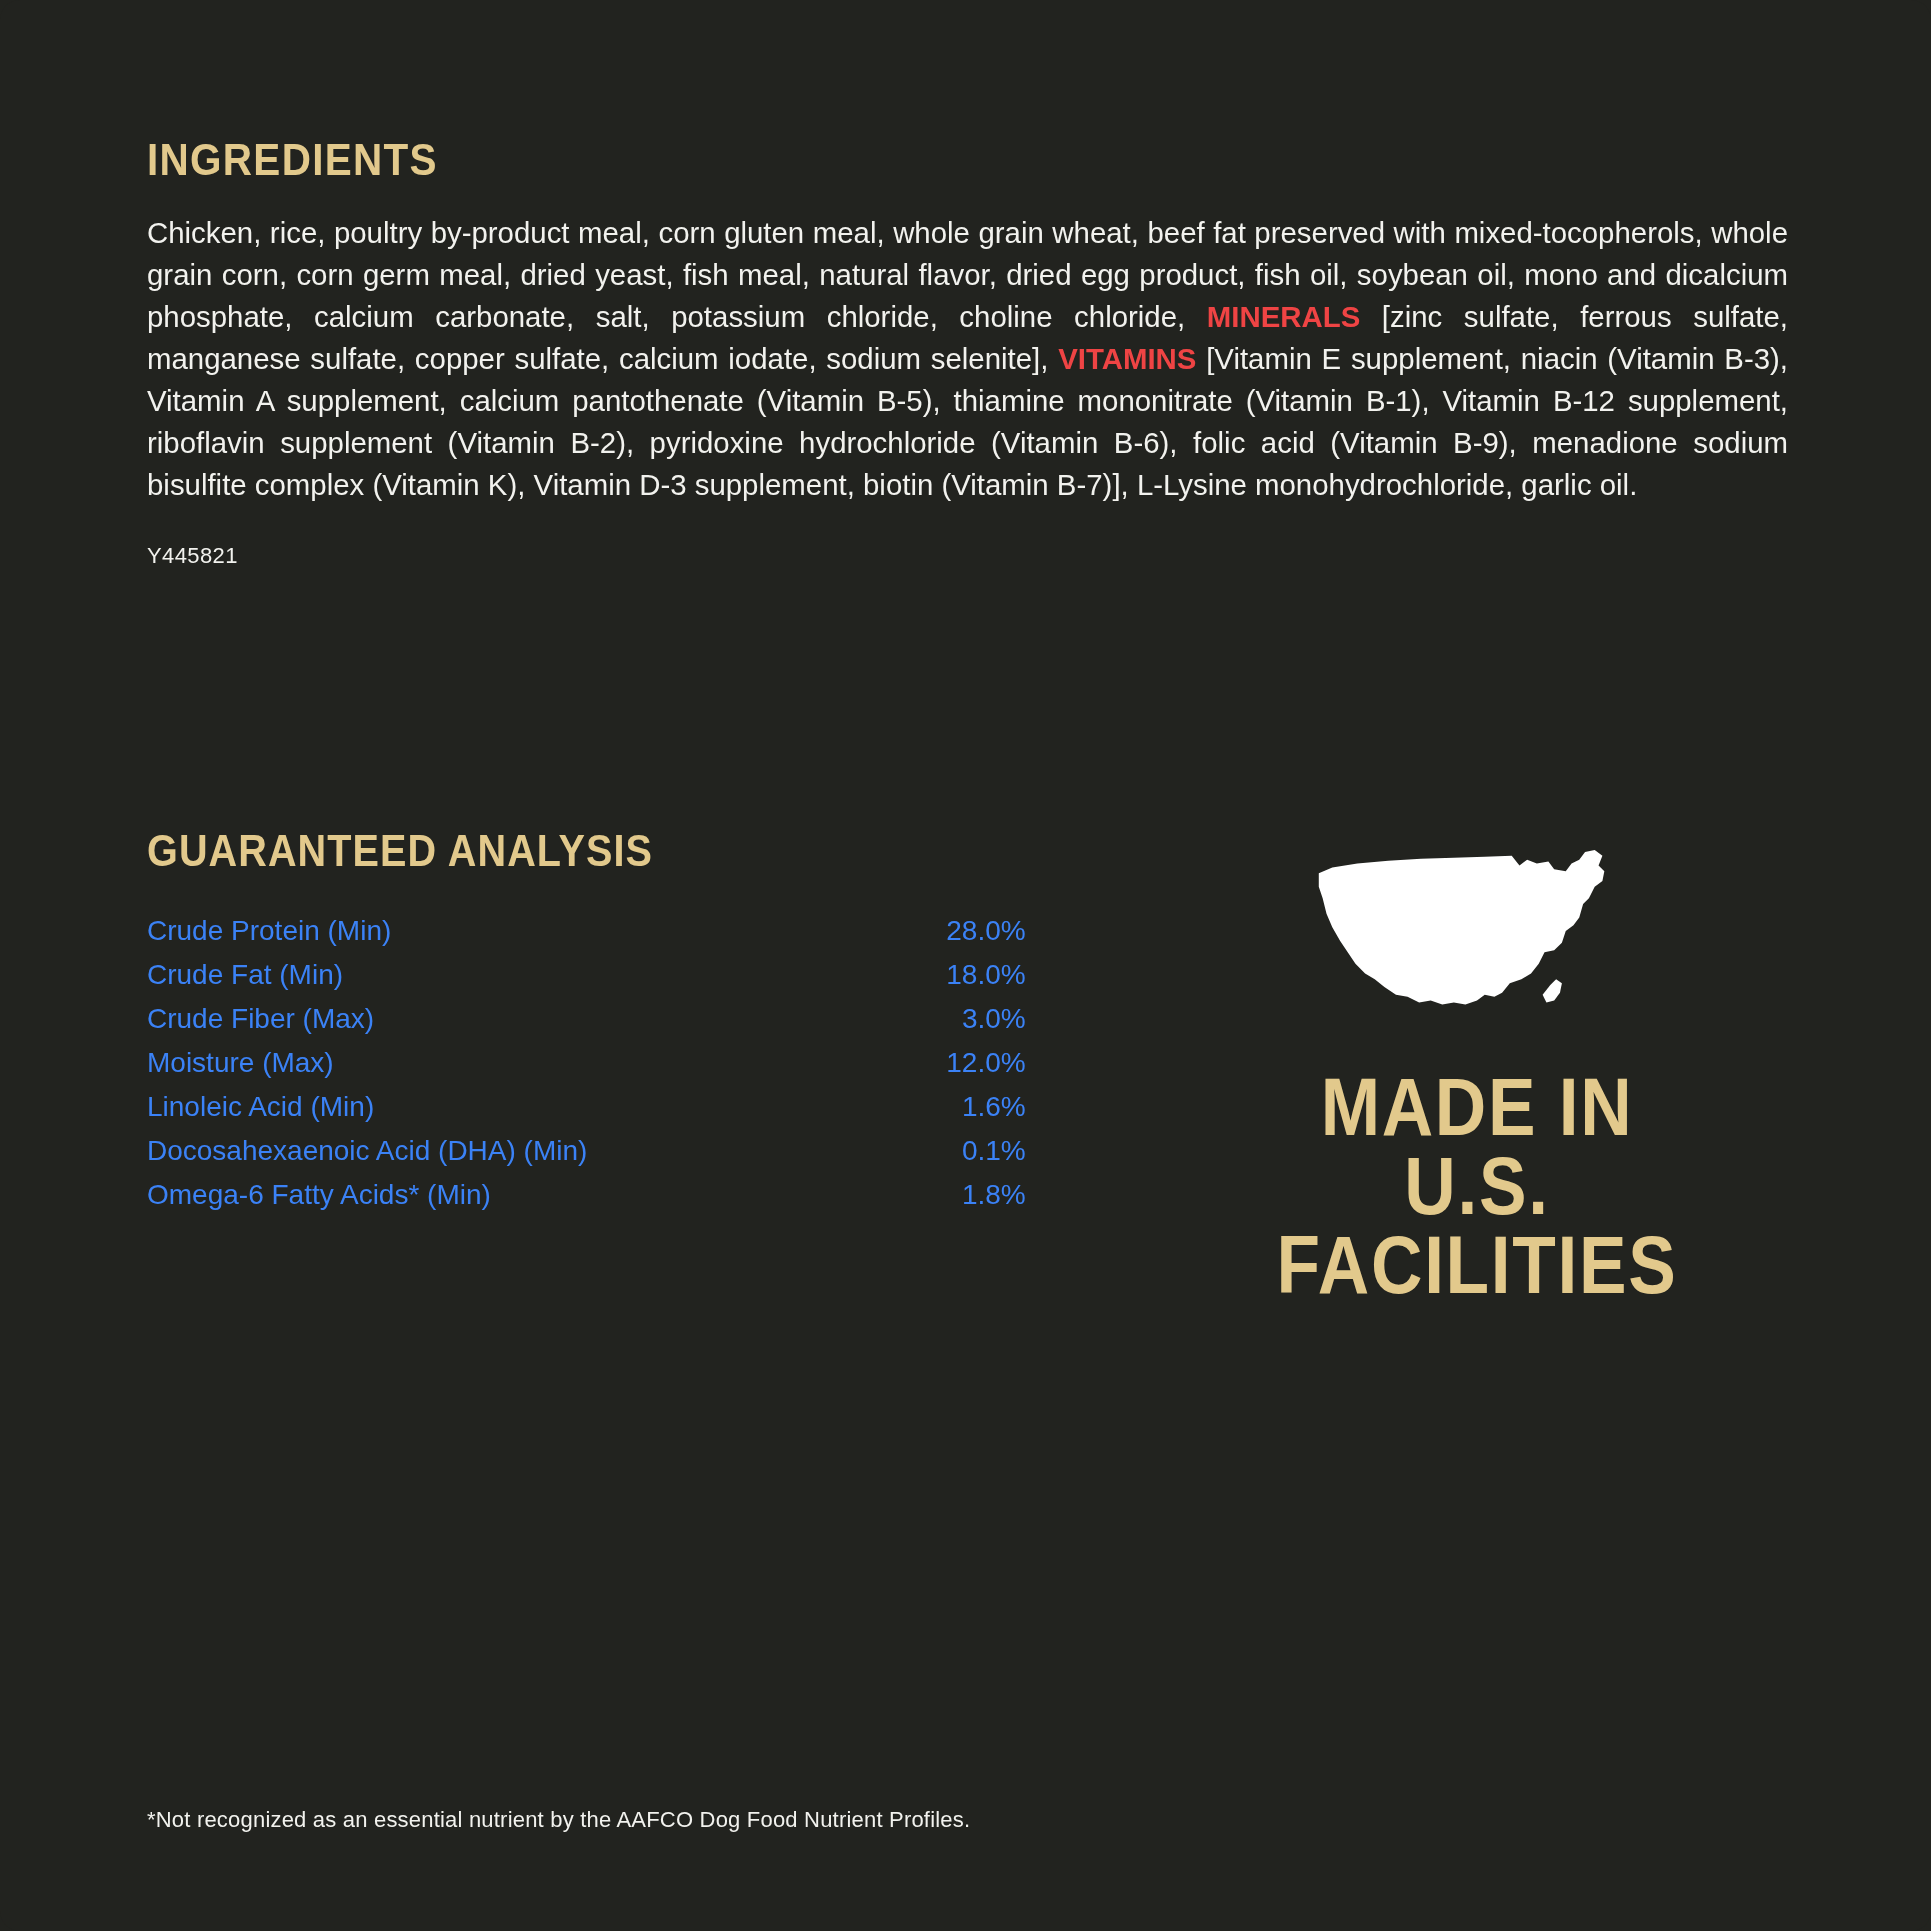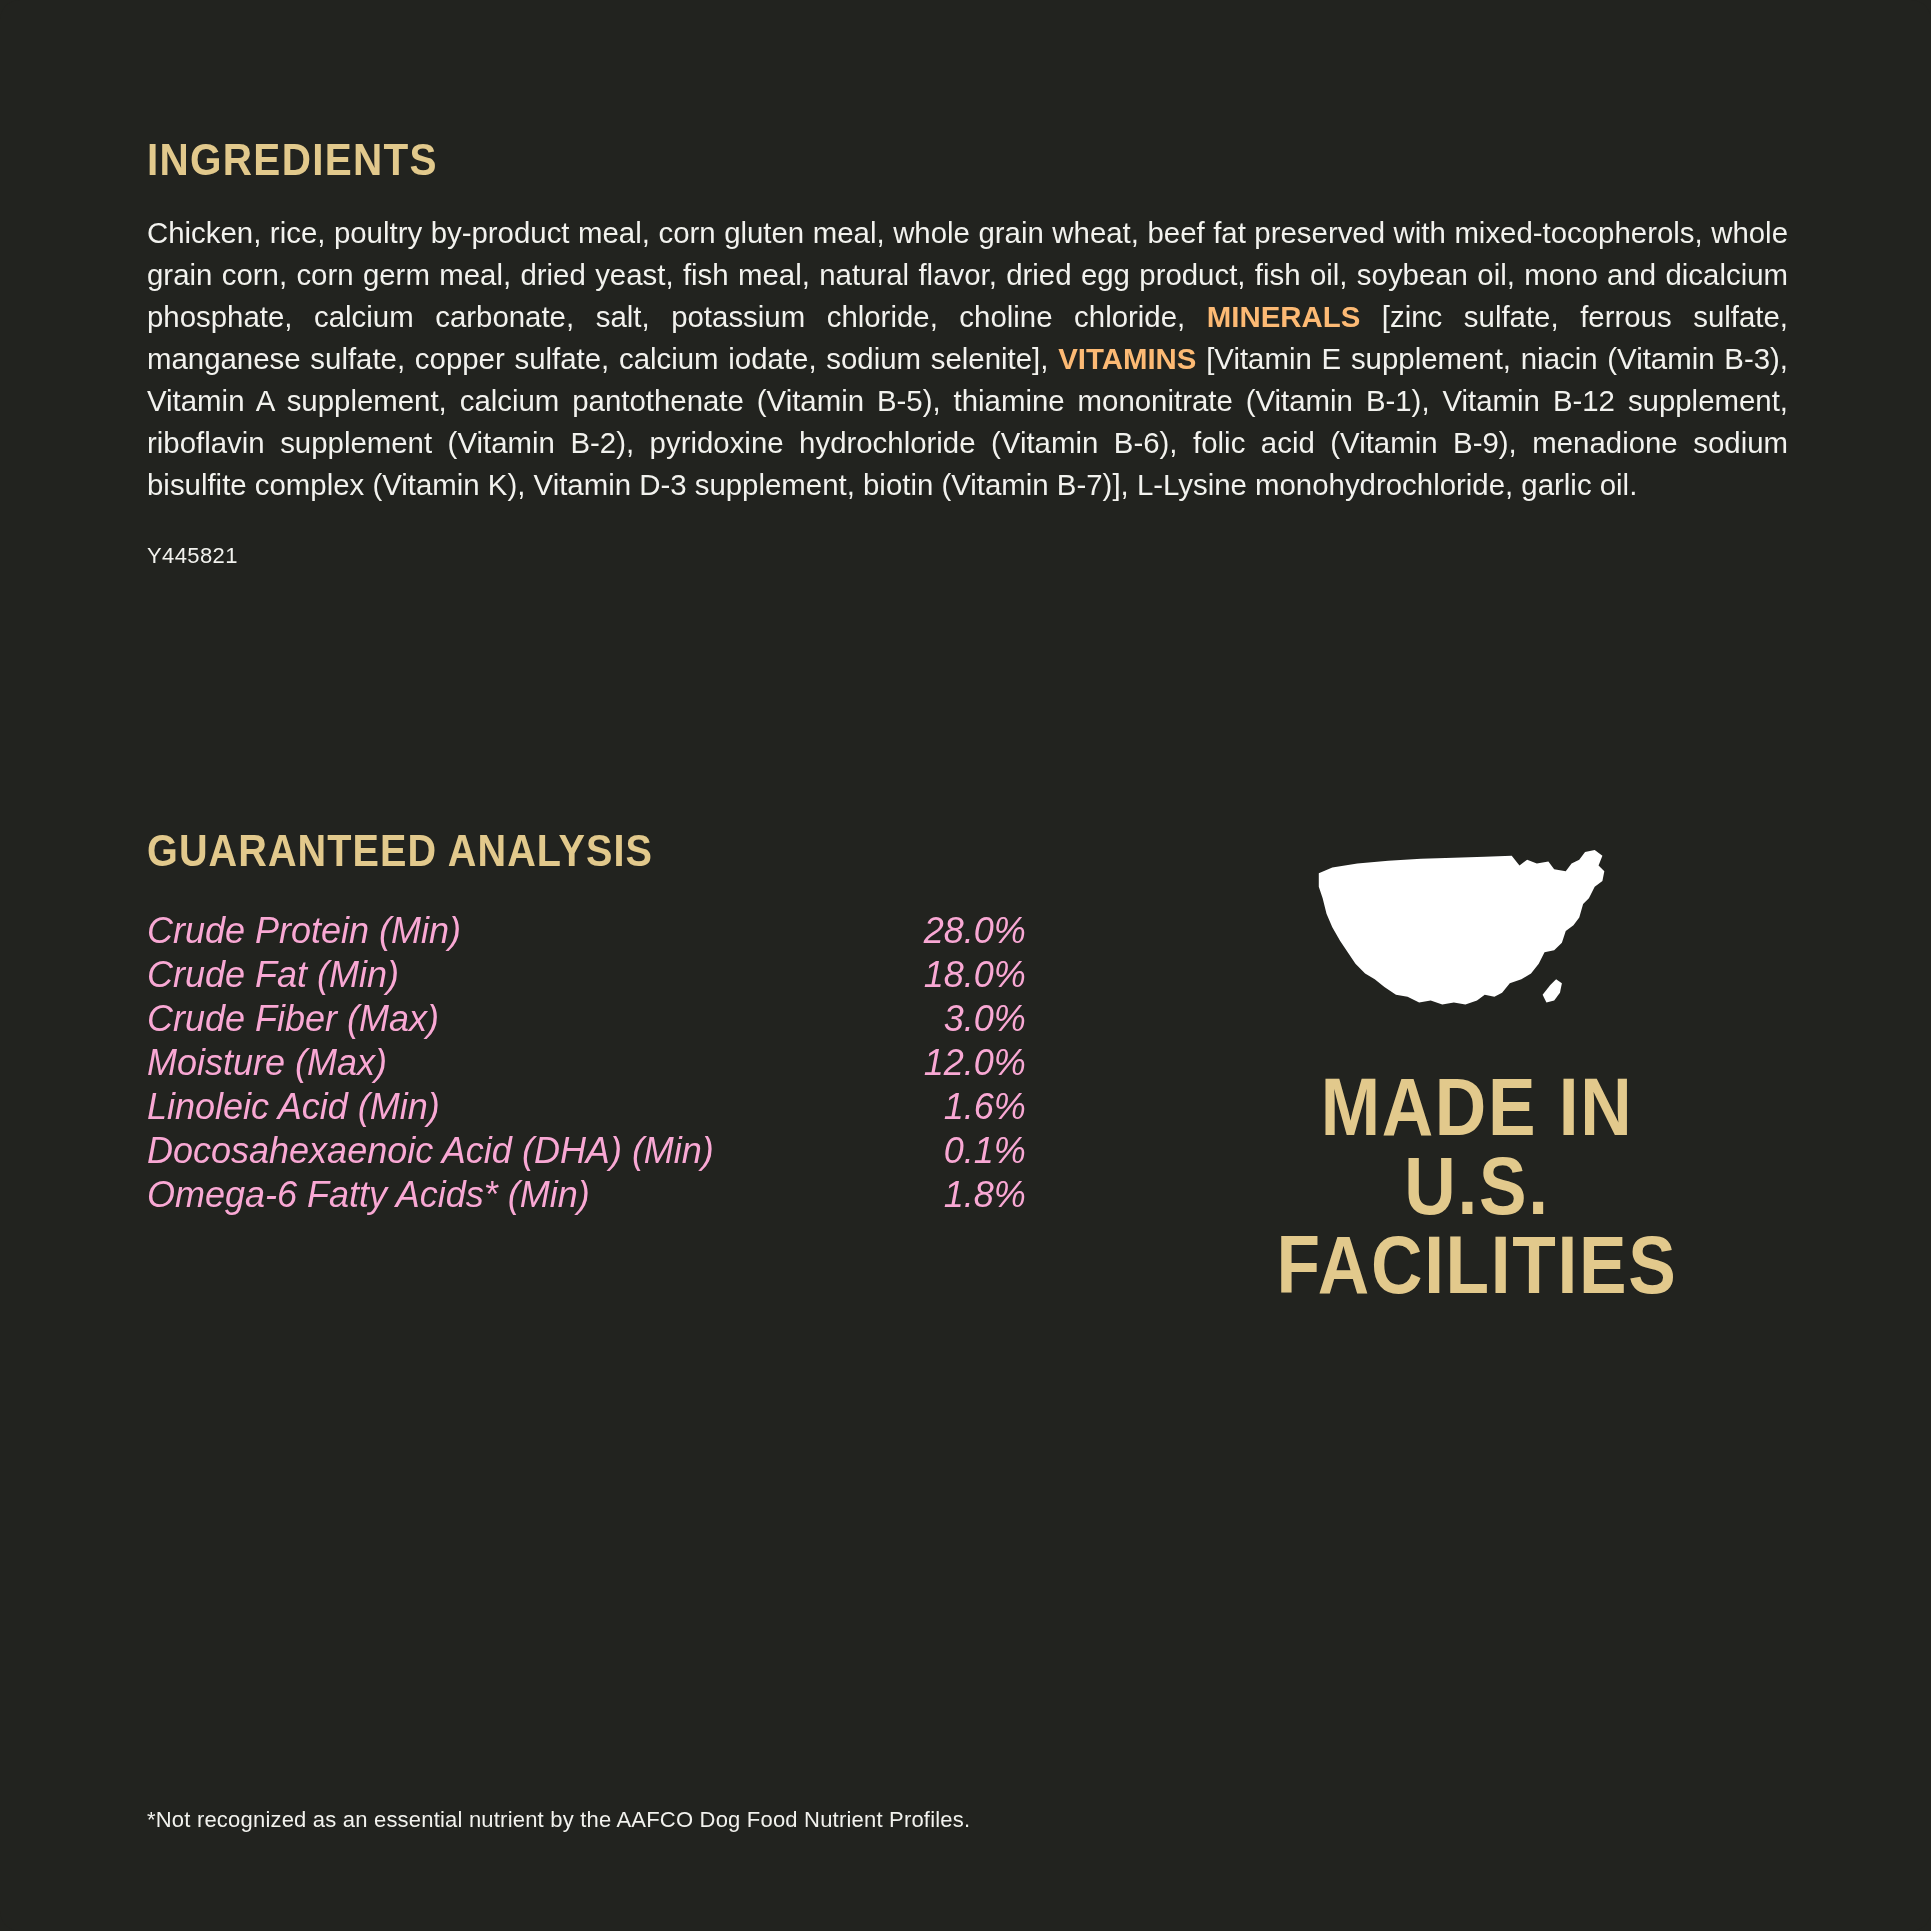--- a/index.html
+++ b/index.html
@@ -43,21 +43,21 @@
     color: #f2f2ee;
     font-size: 29.4px;
     line-height: 42px;
     text-align: justify;
     text-justify: inter-word;
     width: 1641px;
     margin: 0;
   }
   .ingredients-body b {
     font-weight: bold;
-    color: #fdba74;
+    color: #ef4444;
   }
   .code-line {
     color: #f2f2ee;
     font-size: 22px;
     margin-top: 37px;
     letter-spacing: 0.4px;
   }
 
   
   .ga-section {
@@ -74,27 +74,26 @@
     margin: 0 0 33px 0;
     font-family: "Liberation Sans Narrow", "Liberation Sans", sans-serif;
     transform: scaleX(0.9);
     transform-origin: left center;
   }
   .ga-table {
     width: 898px;
     border-collapse: collapse;
   }
   .ga-table td {
-    color: #f9a8d4;
-    font-size: 36px;
+    color: #3b82f6;
+    font-size: 28px;
     line-height: 44px;
     padding: 0;
     vertical-align: baseline;
     white-space: nowrap;
-    font-style: italic;
   }
   .ga-table td.value {
     text-align: right;
     padding-right: 19.3px;
   }
 
   
   .badge {
     position: absolute;
     left: 1197px;

